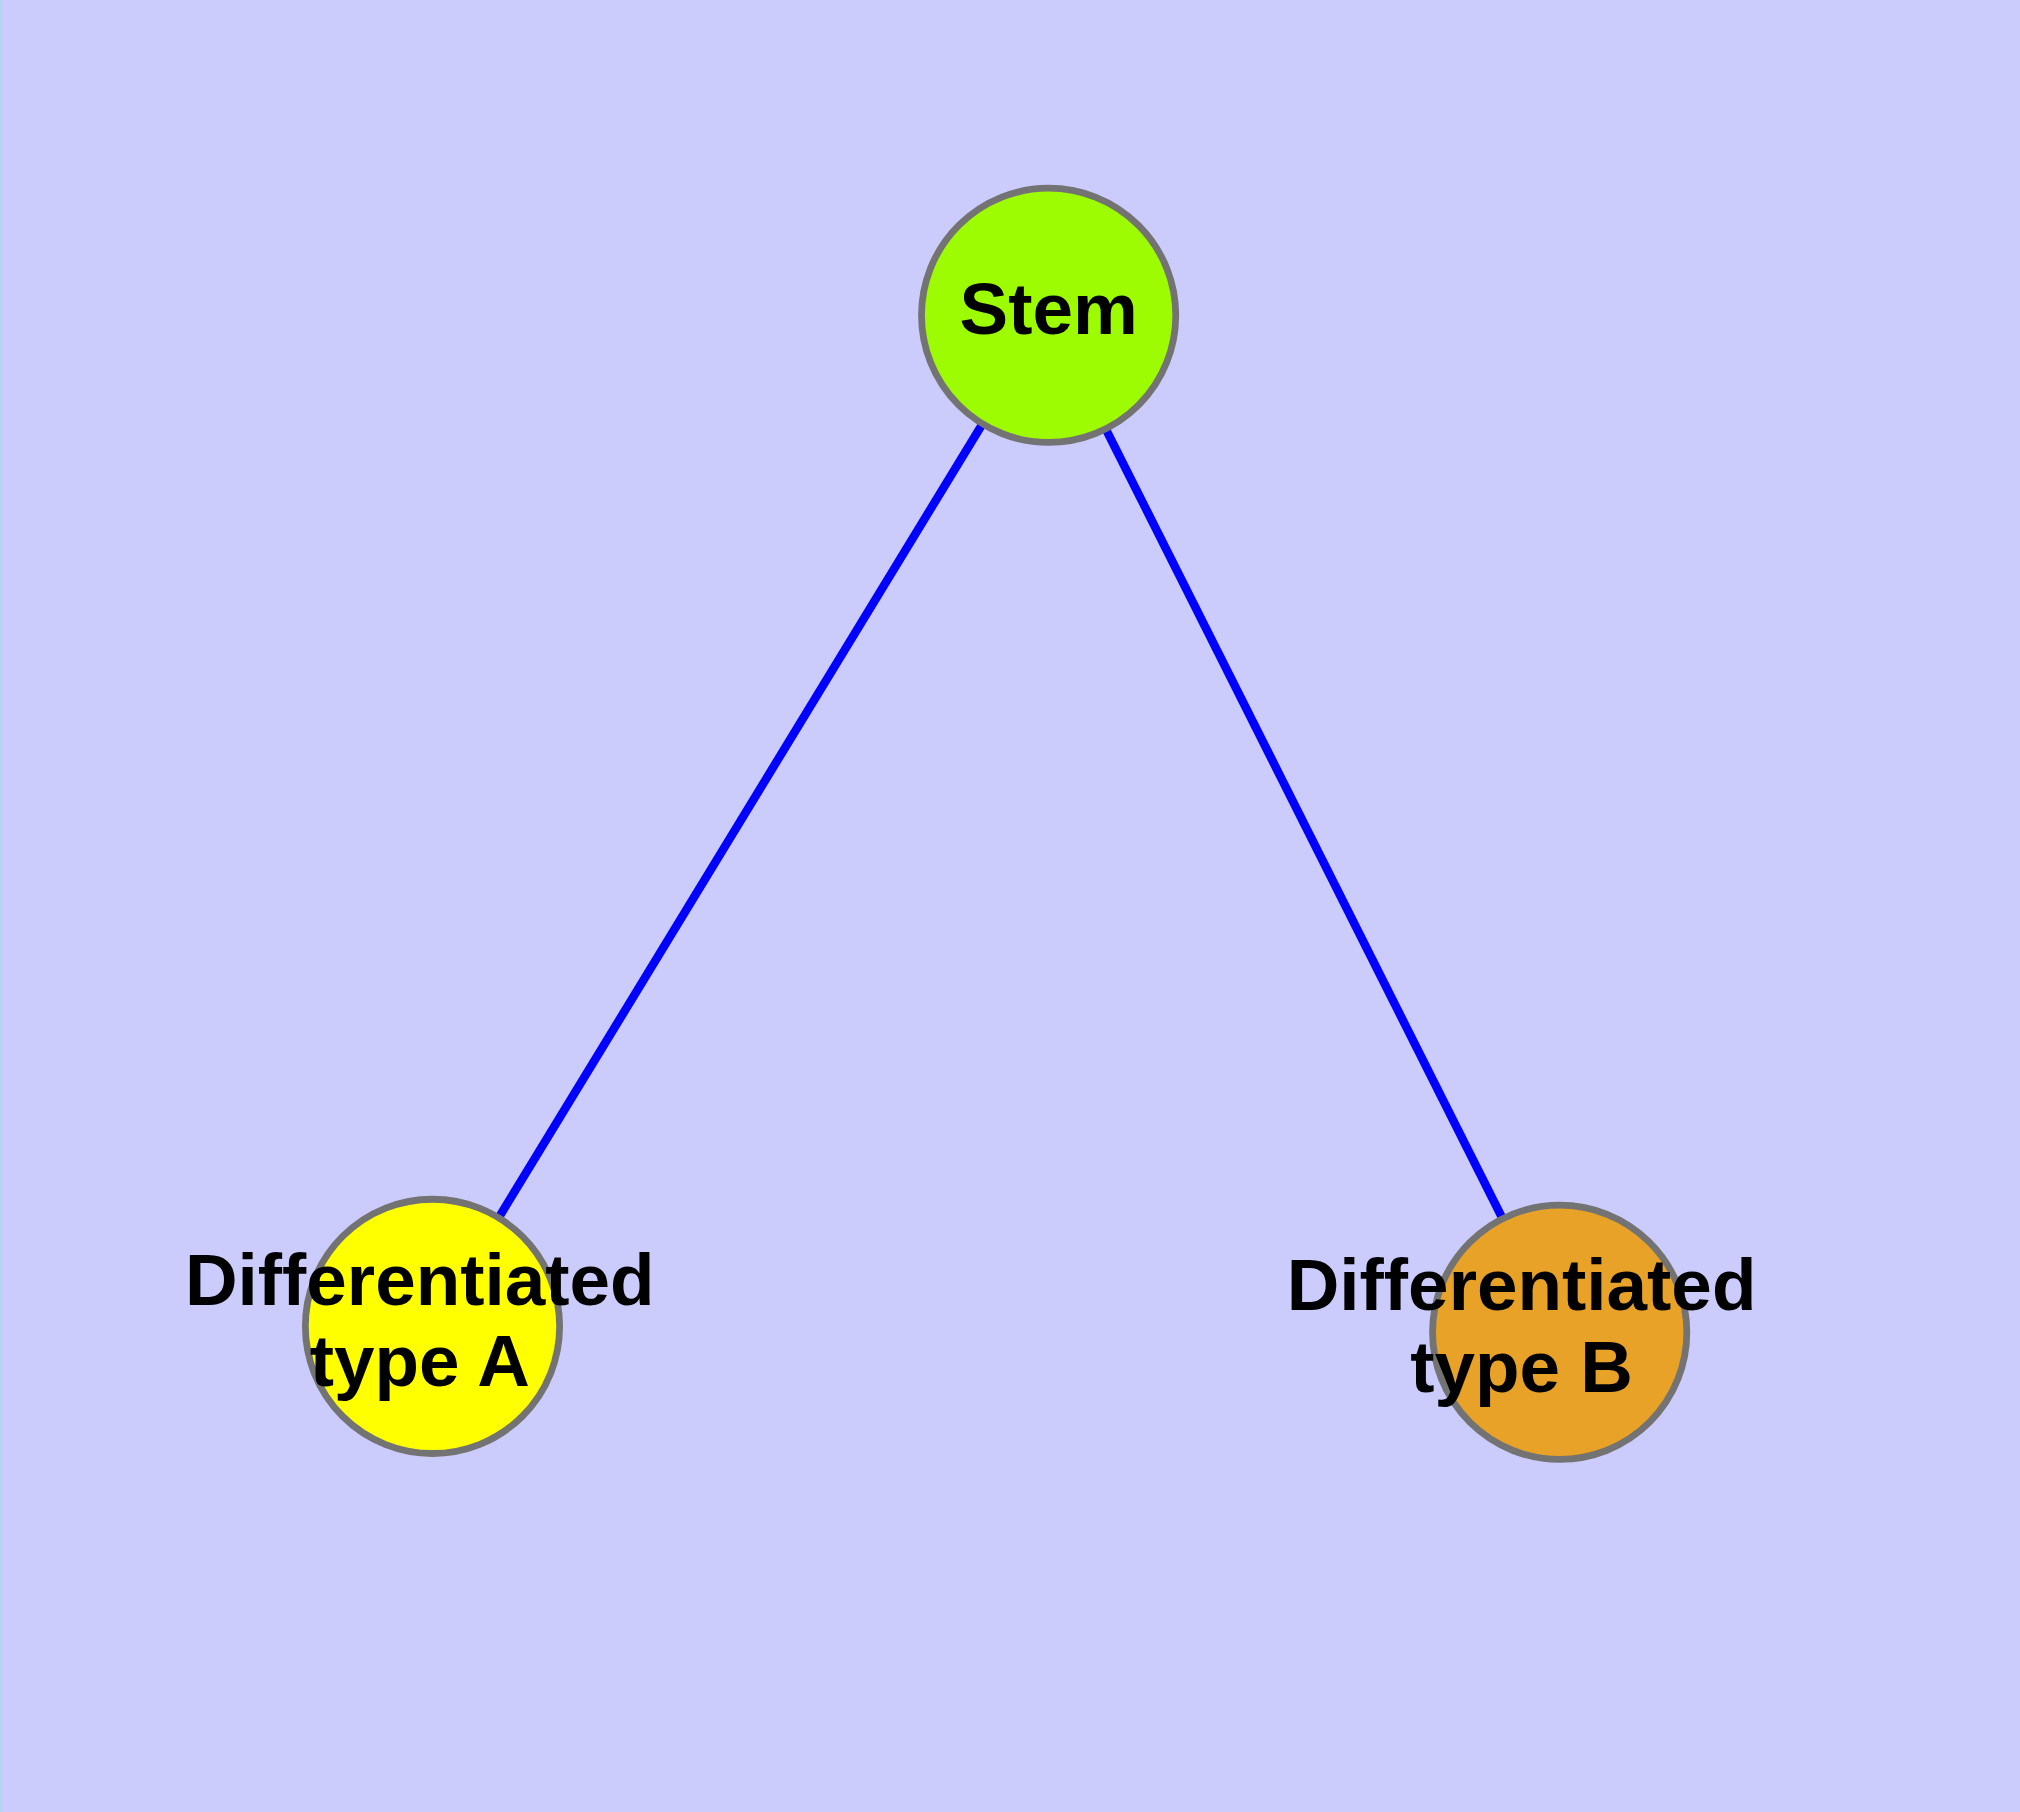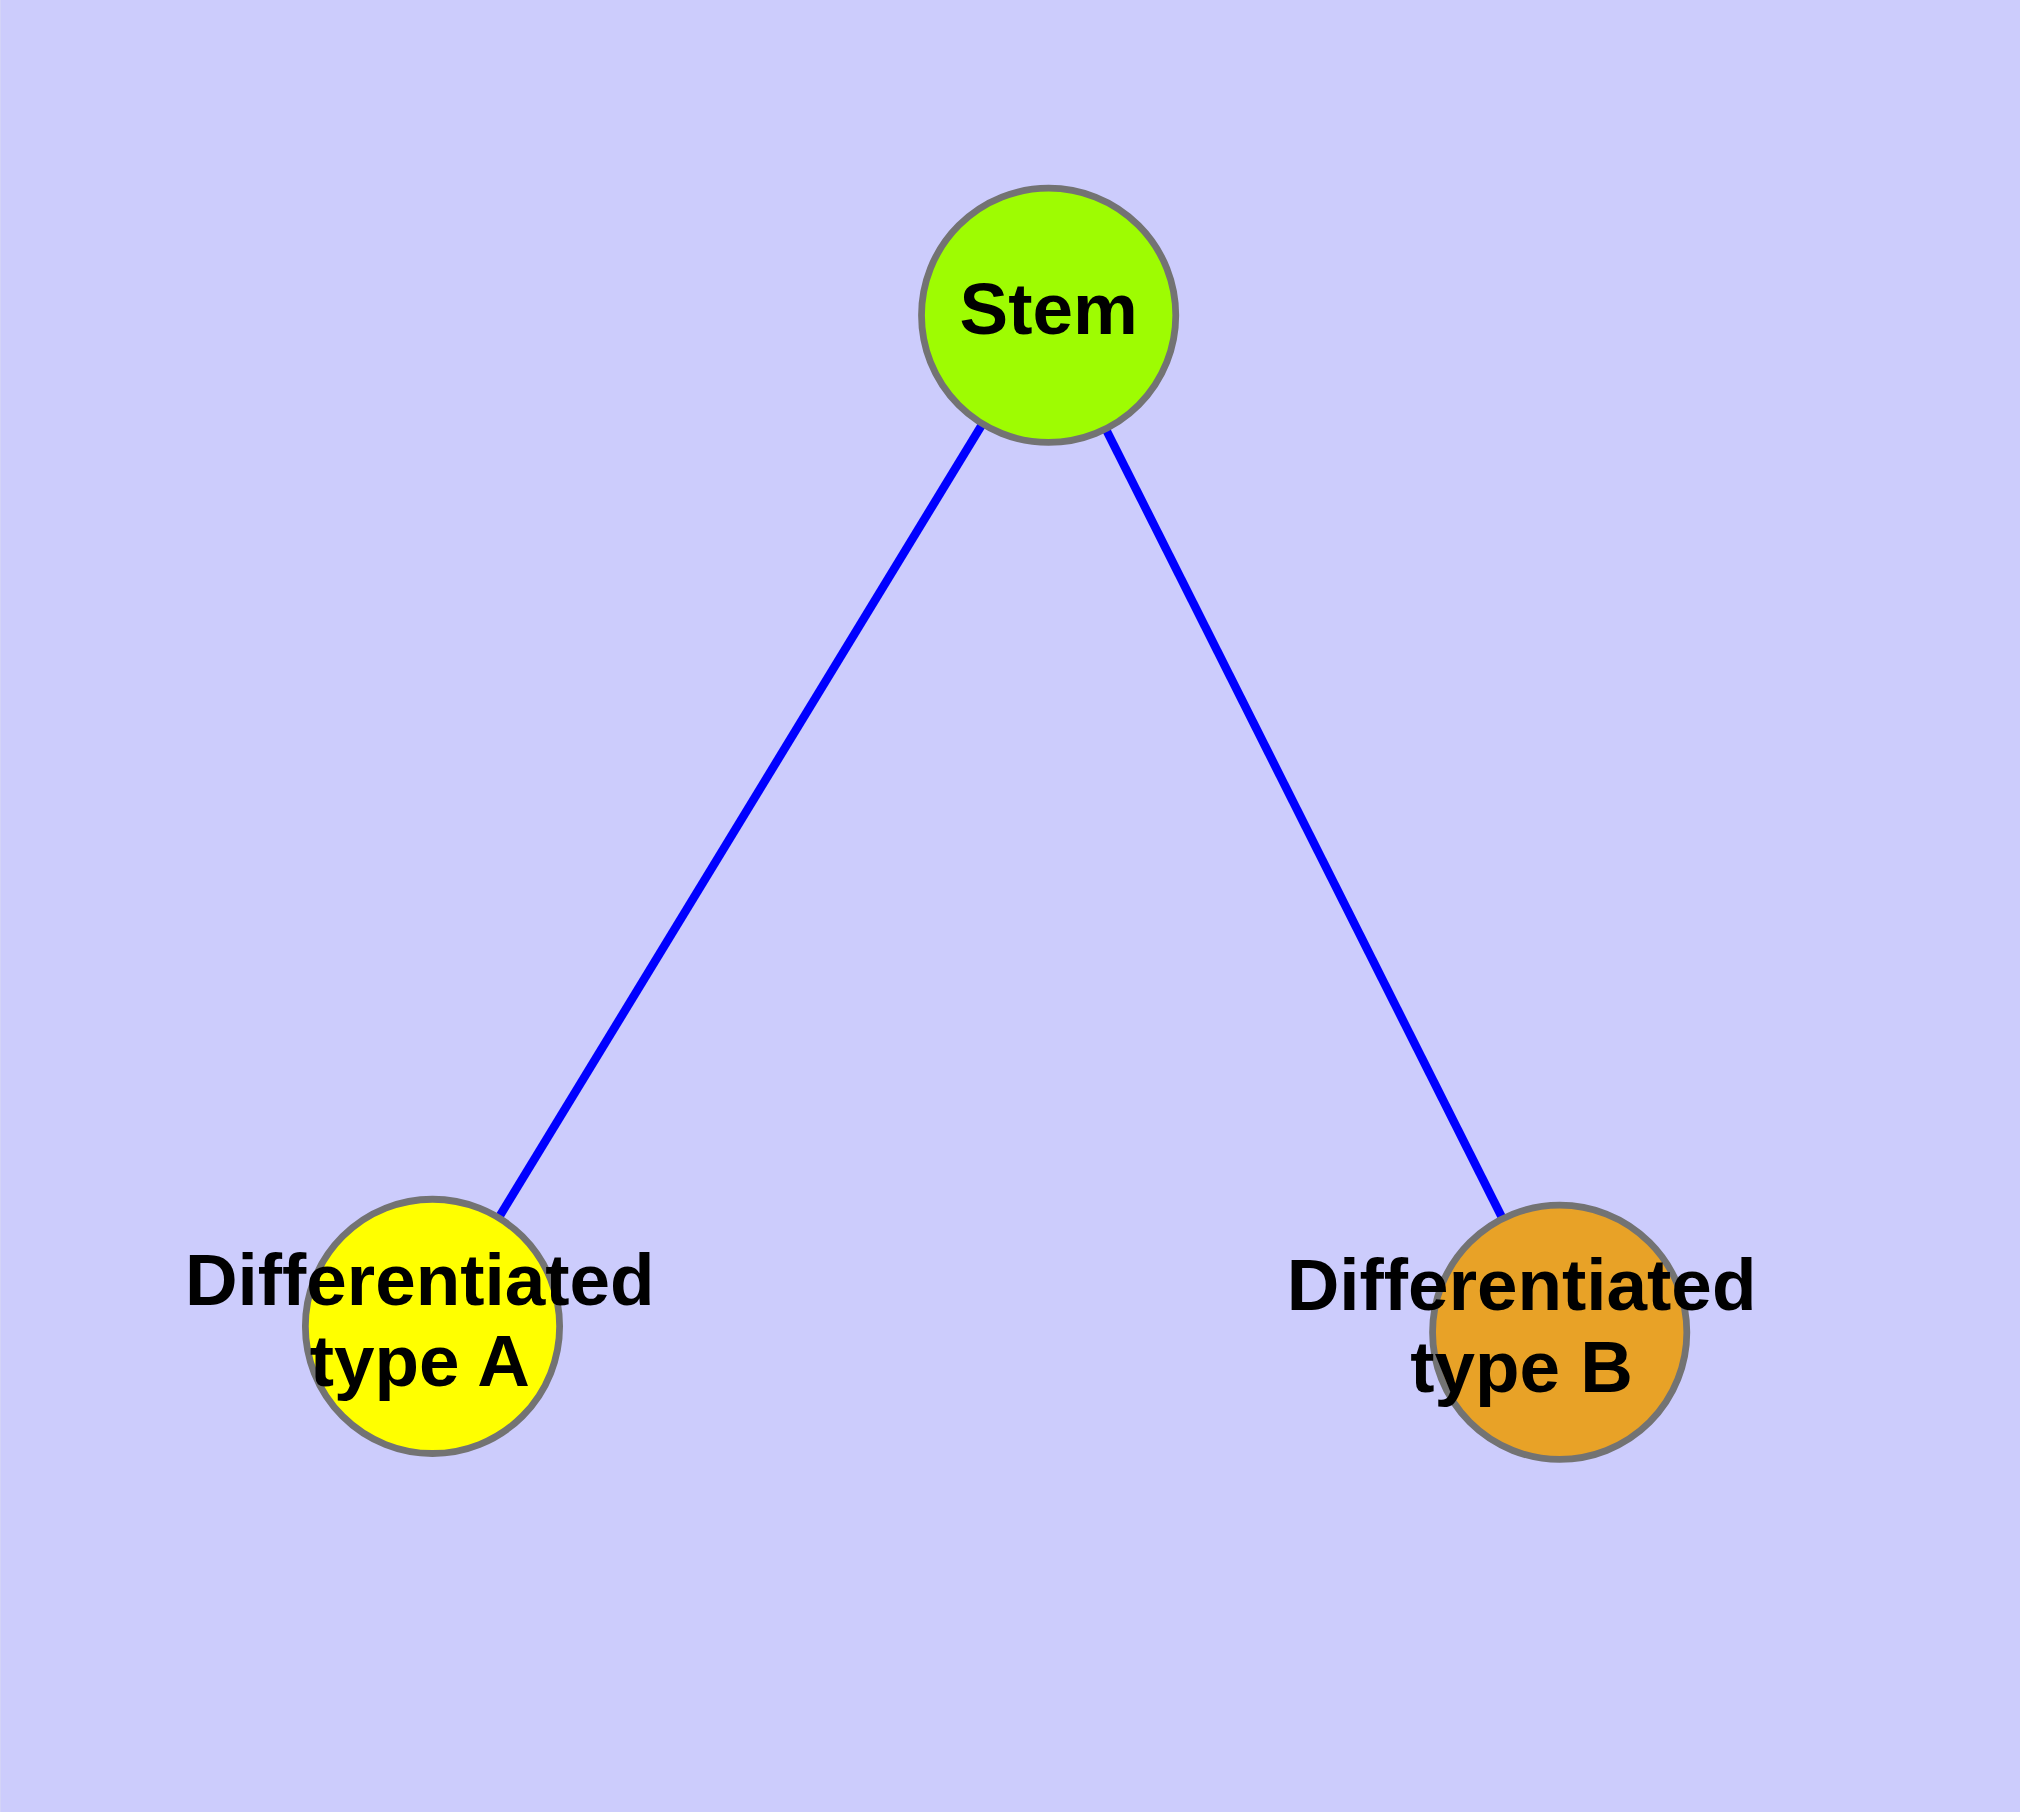--- a/index.html
+++ b/index.html
@@ -5,21 +5,21 @@
 <style>
   html, body {
     margin: 0;
     padding: 0;
     background: #ccccfc;
   }
   #canvas {
     position: relative;
     width: 2021px;
     height: 1812px;
-    background: #e5e5e5;
+    background: #5eead4;
     overflow: hidden;
     font-family: "Liberation Sans", "DejaVu Sans", sans-serif;
   }
   #graph-svg {
     position: absolute;
     top: 0;
     left: 0;
     width: 2021px;
     height: 1812px;
     display: block;

